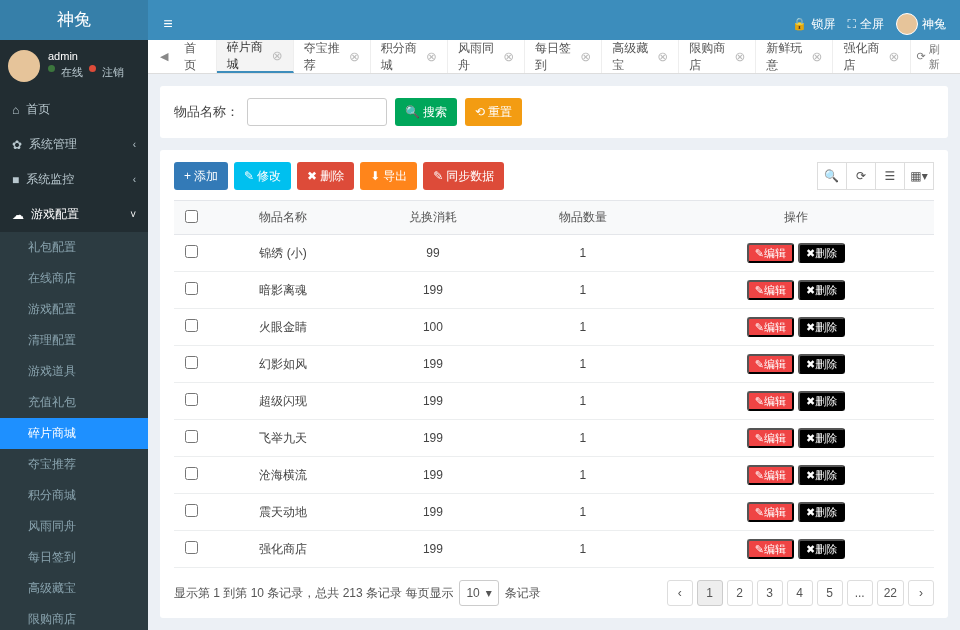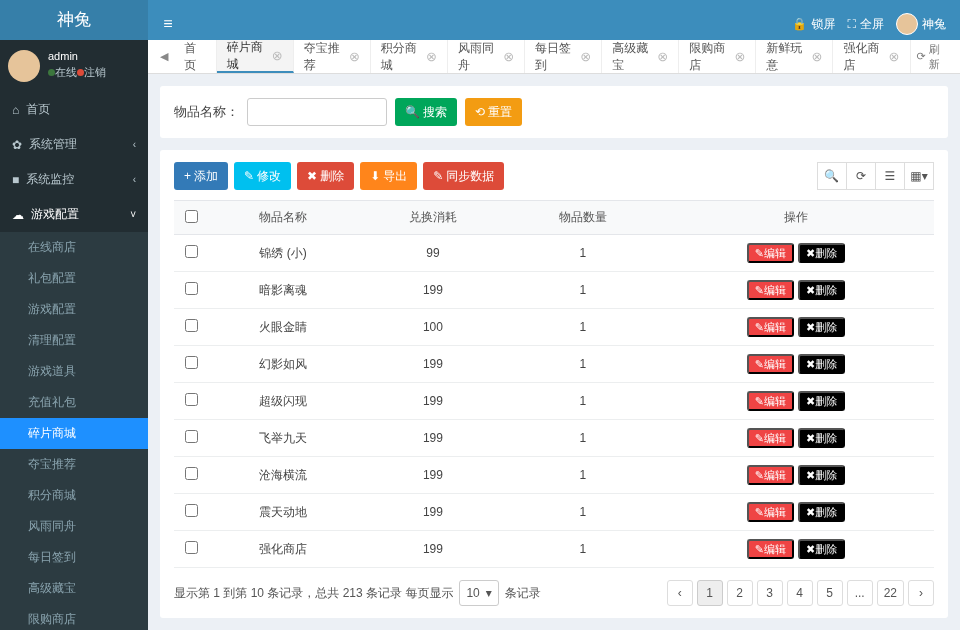--- a/index.html
+++ b/index.html
@@ -12,21 +12,21 @@
 .top-right { margin-left:auto; display:flex; align-items:center; gap:12px; padding-right:14px; font-size:12px; }
 .top-right .item { display:flex; align-items:center; gap:4px; }
 .avatar-sm { width:22px; height:22px; border-radius:50%; background:#e6c49a; border:1px solid #fff; }
 
 
 .sidebar { position:absolute; top:40px; left:0; width:148px; height:590px; background:#222d32; color:#b8c7ce; overflow:hidden; }
 .user-panel { display:flex; gap:8px; padding:10px 8px; }
 .avatar-md { width:32px; height:32px; border-radius:50%; background:#e6c49a; }
 .user-info { font-size:11px; }
 .user-name { color:#fff; margin-bottom:3px; }
-.status { display:flex; align-items:center; }
+.status { display:flex; gap:6px; }
 .dot { width:7px; height:7px; border-radius:50%; display:inline-block; }
 .dot-green { background:#3c763d; }
 .dot-red { background:#dd4b39; }
 .nav-item { display:flex; align-items:center; gap:7px; padding:9px 12px; font-size:12px; color:#b8c7ce; cursor:pointer; }
 .nav-item .chev { margin-left:auto; font-size:10px; }
 .nav-item.expanded { color:#fff; }
 .nav-sub { background:#2c3b41; }
 .nav-sub .sub { padding:7px 12px 7px 28px; font-size:12px; color:#8aa4af; cursor:pointer; }
 .nav-sub .sub.active { background:#1e90ff; color:#fff; }
 
@@ -120,22 +120,22 @@
       <span class="ico">■</span>
       <span>系统监控</span>
       <span class="chev">‹</span>
     </div>
   <div class="nav-item expanded">
       <span class="ico">☁</span>
       <span>游戏配置</span>
       <span class="chev">˅</span>
     </div>
   <div class="nav-sub" id="nav-subs">
+      <div class="sub">礼包配置</div>
       <div class="sub">在线商店</div>
-      <div class="sub">礼包配置</div>
       <div class="sub">游戏配置</div>
       <div class="sub">清理配置</div>
       <div class="sub">游戏道具</div>
       <div class="sub">充值礼包</div>
       <div class="sub active">碎片商城</div>
       <div class="sub">夺宝推荐</div>
       <div class="sub">积分商城</div>
       <div class="sub">风雨同舟</div>
       <div class="sub">每日签到</div>
       <div class="sub">高级藏宝</div>

